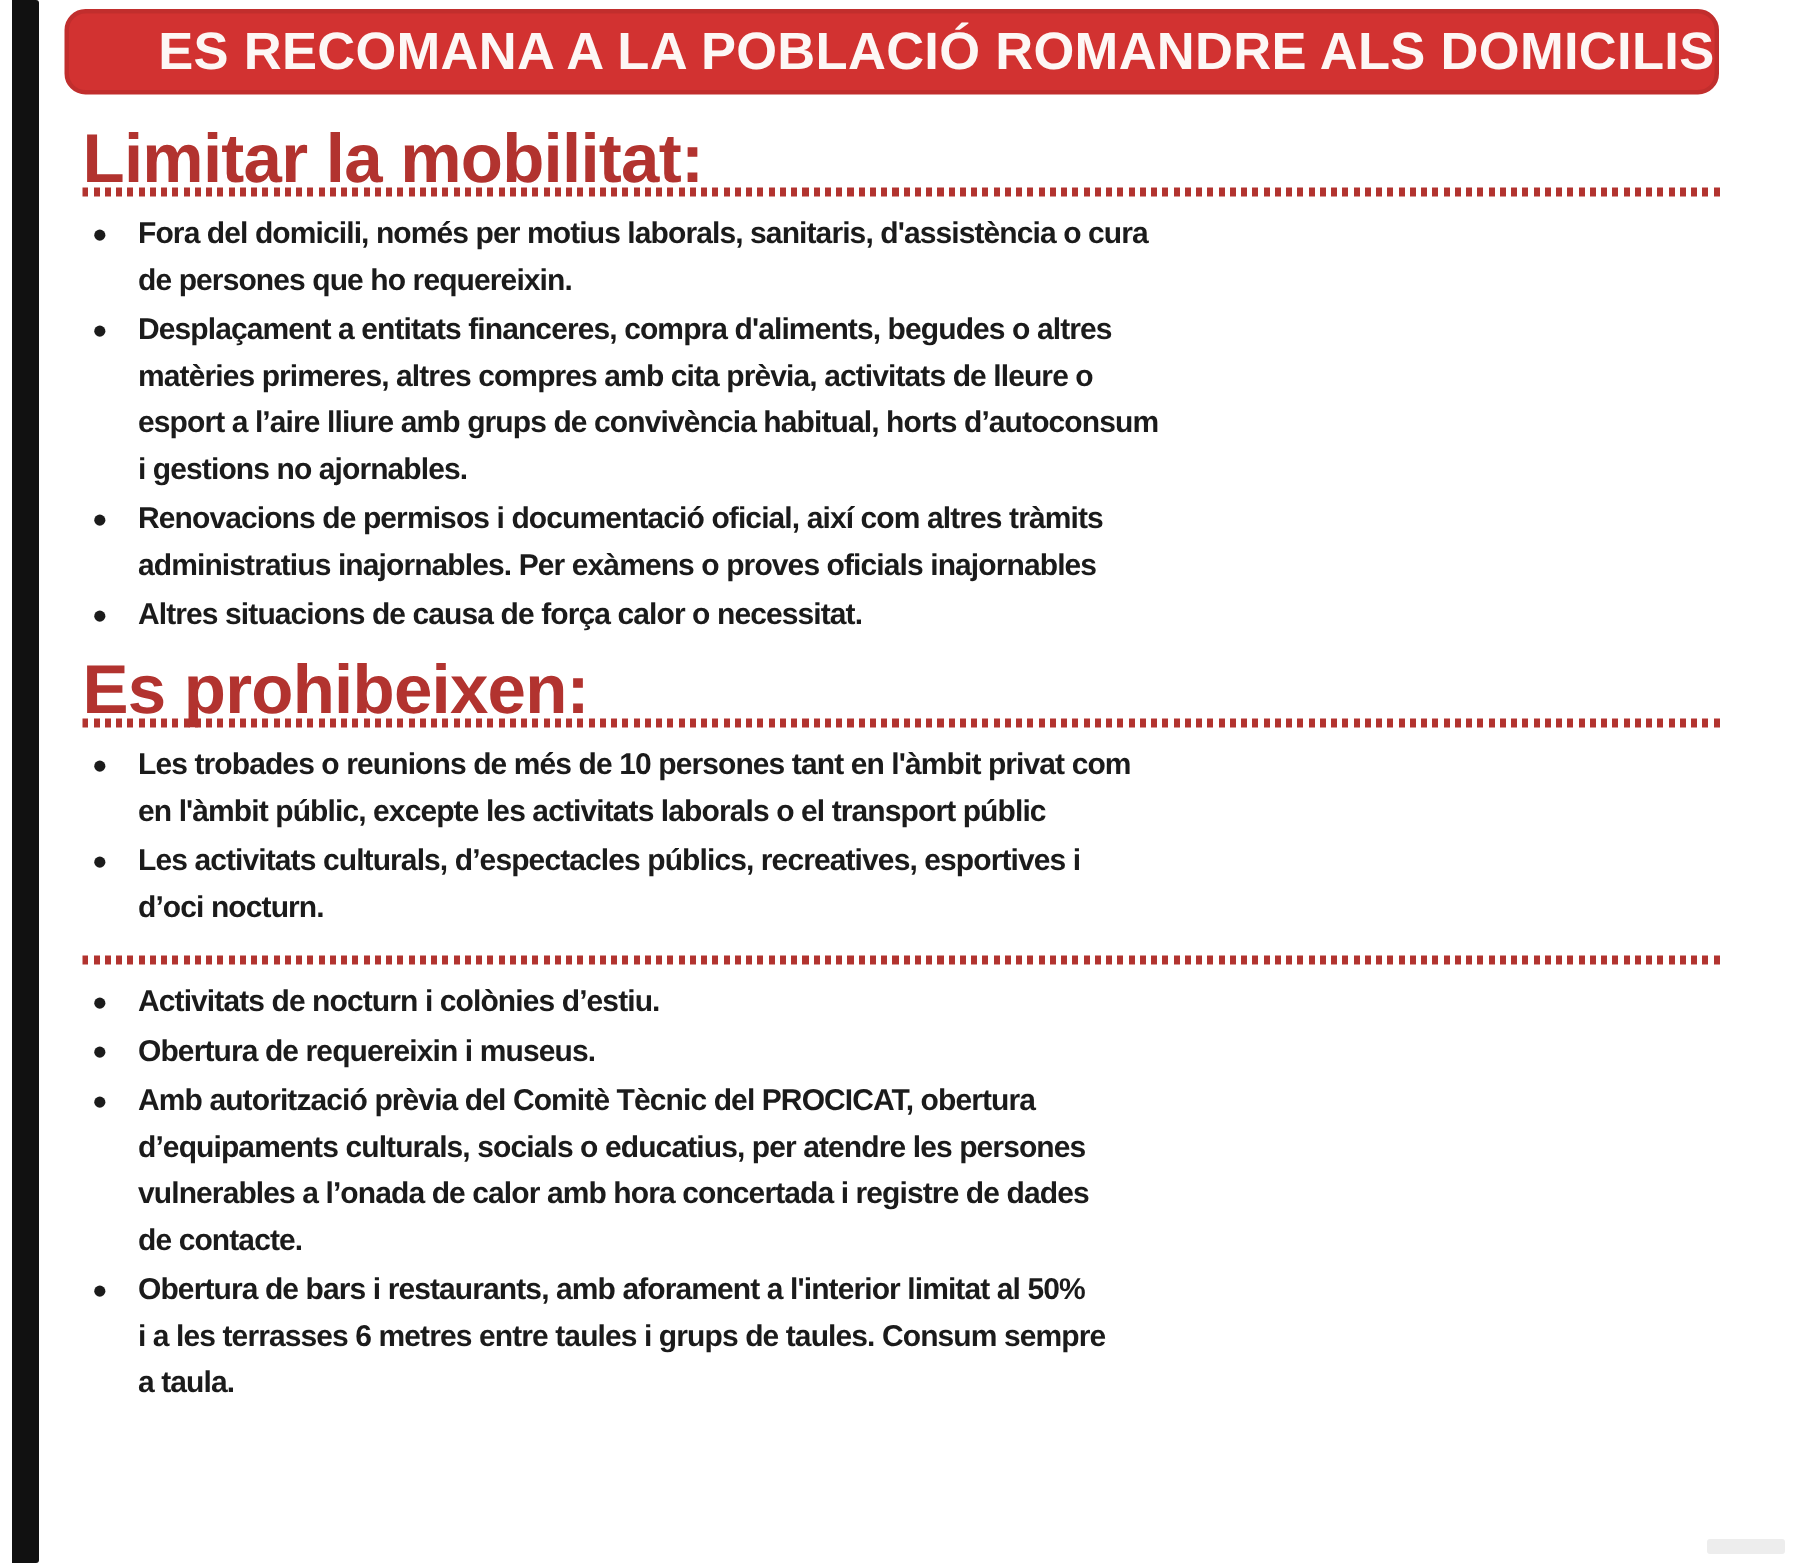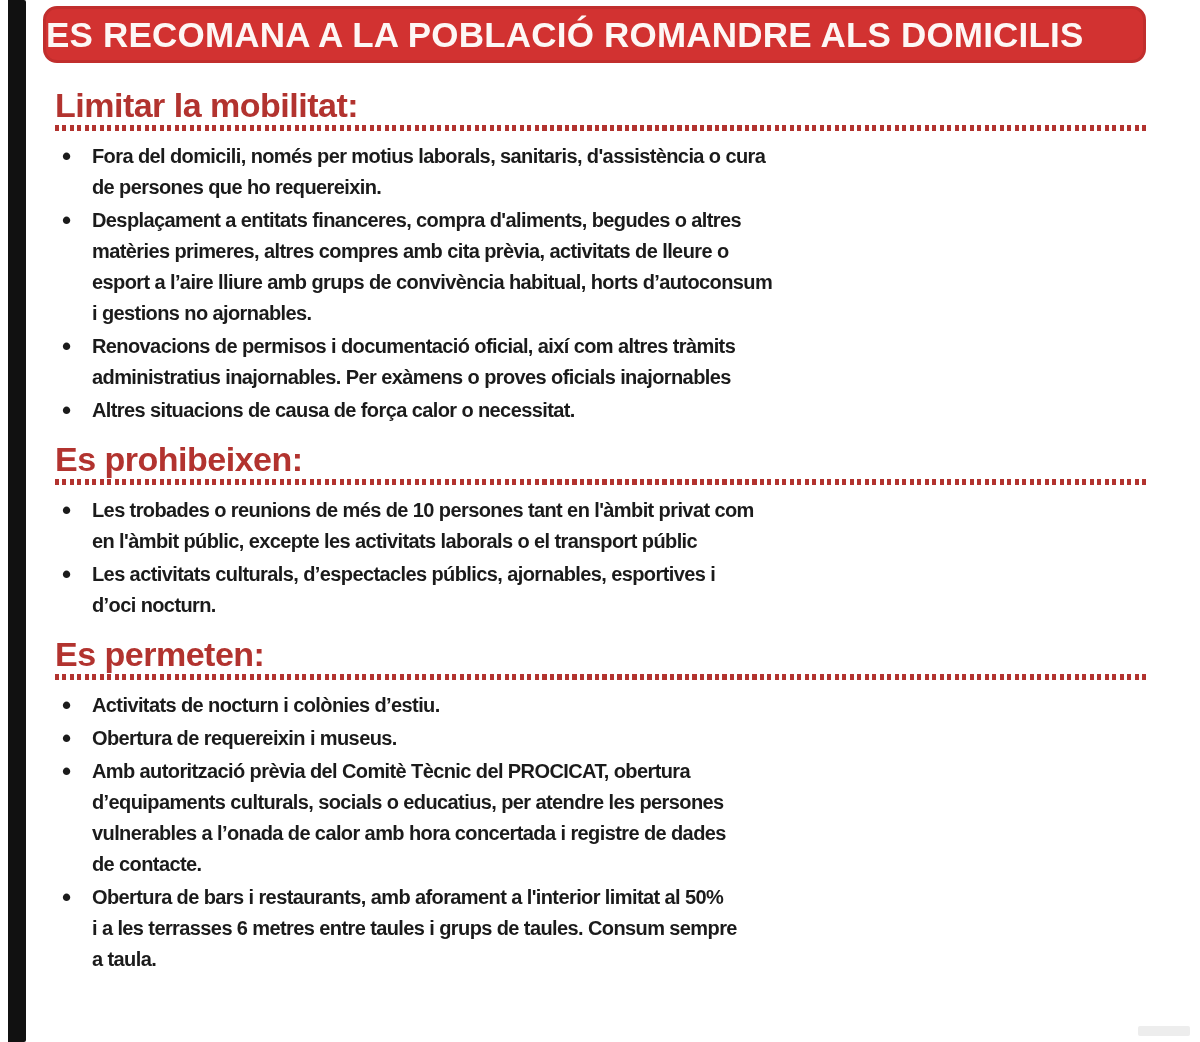--- a/index.html
+++ b/index.html
@@ -20,34 +20,34 @@
   .left-bar{
     position:absolute;left:8px;top:0;width:18px;height:1042px;
     background:var(--bar-black);
     border-radius:0 2px 2px 0;
   }
   .banner{
     position:absolute;left:43px;top:6px;width:1103px;height:57px;
     background:var(--banner-red);
     border:3px solid #c12e2d;
     border-radius:14px;
-    display:flex;align-items:center;justify-content:flex-start;
+    display:flex;align-items:center;justify-content:flex-end;
   }
   .banner-text{
     color:#fdf7f5;font-size:35px;font-weight:bold;letter-spacing:0.2px;
     white-space:nowrap;
   }
   .content{
     position:absolute;left:55px;top:88px;width:1092px;
   }
   .section{margin:0;}
   .section + .section{margin-top:16px;}
   .section-heading{
     color:var(--heading-red);
-    font-size:34px;font-weight:bold;line-height:34px;letter-spacing:-0.5px;
+    font-size:46px;font-weight:bold;line-height:34px;letter-spacing:-0.5px;
   }
   .dotline{
     height:6px;margin-top:3px;width:100%;
     background:repeating-linear-gradient(90deg,
       var(--heading-red) 0, var(--heading-red) 4px,
       transparent 4px, transparent 7.5px);
   }
   .bullets{margin-top:10px;}
   .bullet-row{
     display:flex;align-items:flex-start;
@@ -119,28 +119,27 @@
       <div class="bullets">
 
           <div class="bullet-row">
             <span class="bullet-dot">•</span>
             <span class="bullet-text">Les trobades o reunions de més de 10 persones tant en l'àmbit privat com
 en l'àmbit públic, excepte les activitats laborals o el transport públic</span>
           </div>
 
           <div class="bullet-row">
             <span class="bullet-dot">•</span>
-            <span class="bullet-text">Les activitats culturals, d’espectacles públics, ajornables, esportives i
+            <span class="bullet-text">Les activitats culturals, d’espectacles públics, recreatives, esportives i
 d’oci nocturn.</span>
           </div>
         </div>
     </div>
 
     <div class="section">
-      <div class="section-heading">Es permeten:</div>
       <div class="dotline"></div>
       <div class="bullets">
 
           <div class="bullet-row">
             <span class="bullet-dot">•</span>
             <span class="bullet-text">Activitats de nocturn i colònies d’estiu.</span>
           </div>
 
           <div class="bullet-row">
             <span class="bullet-dot">•</span>

